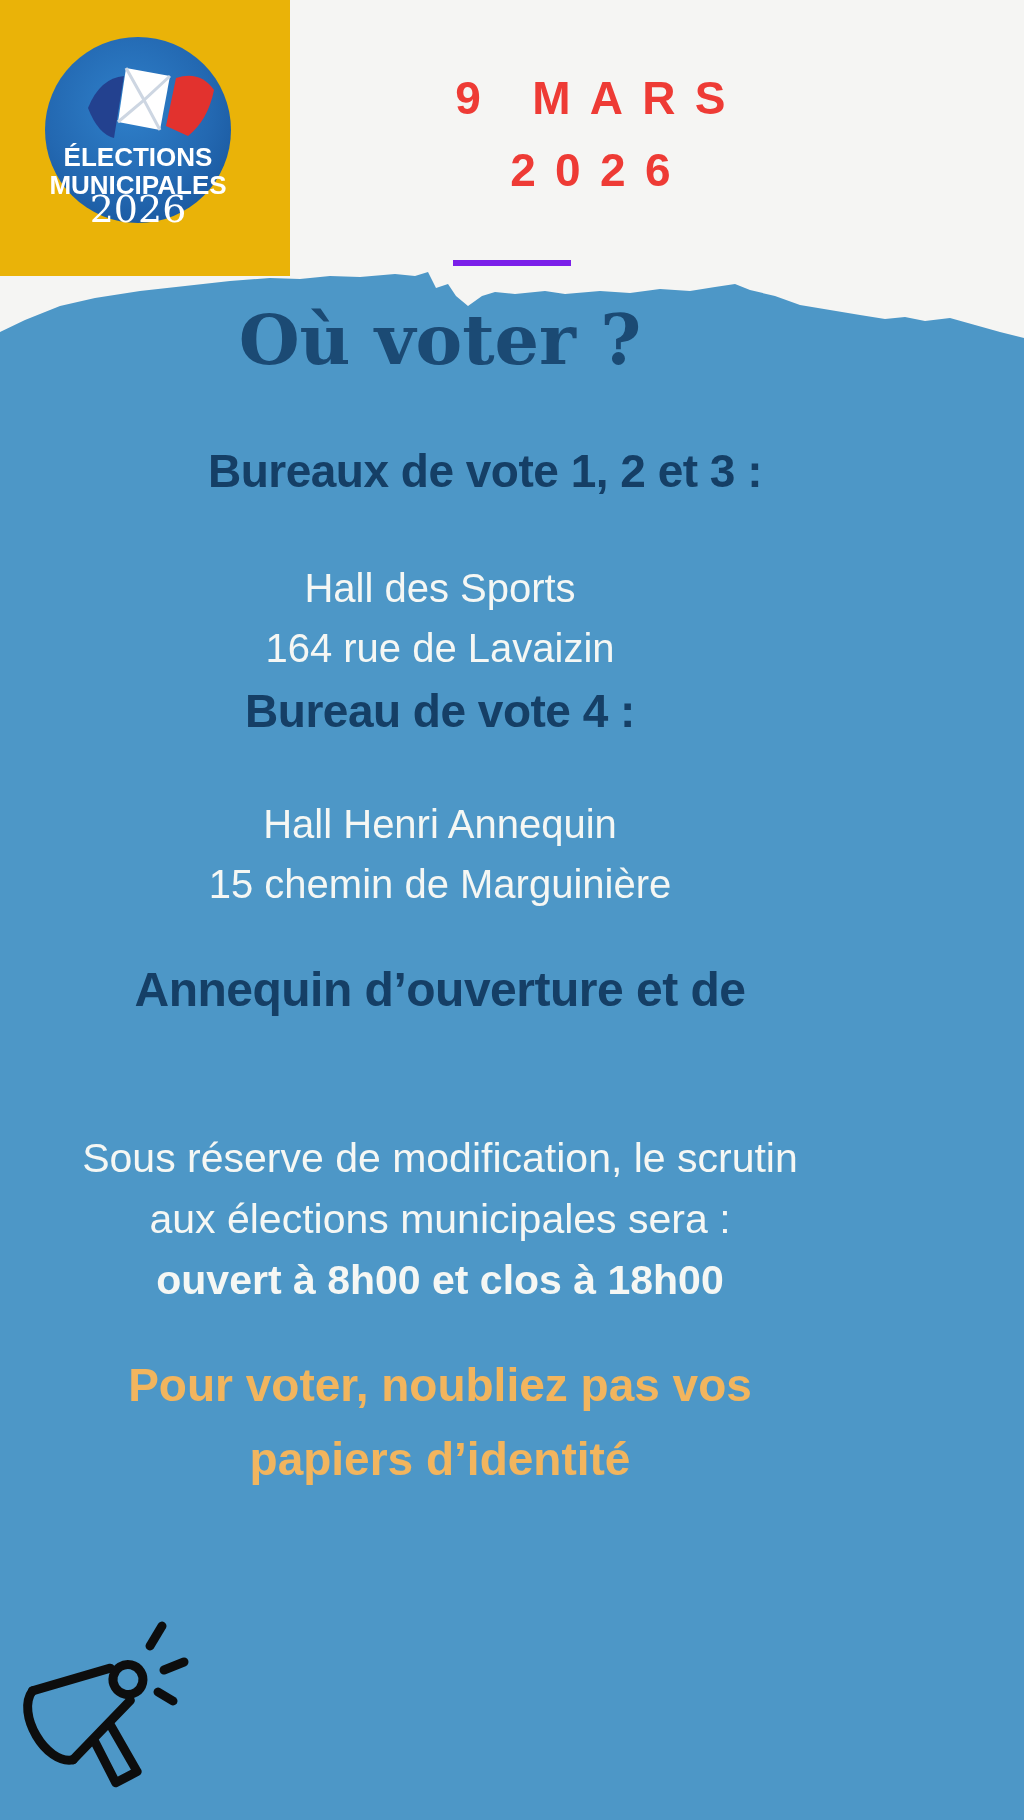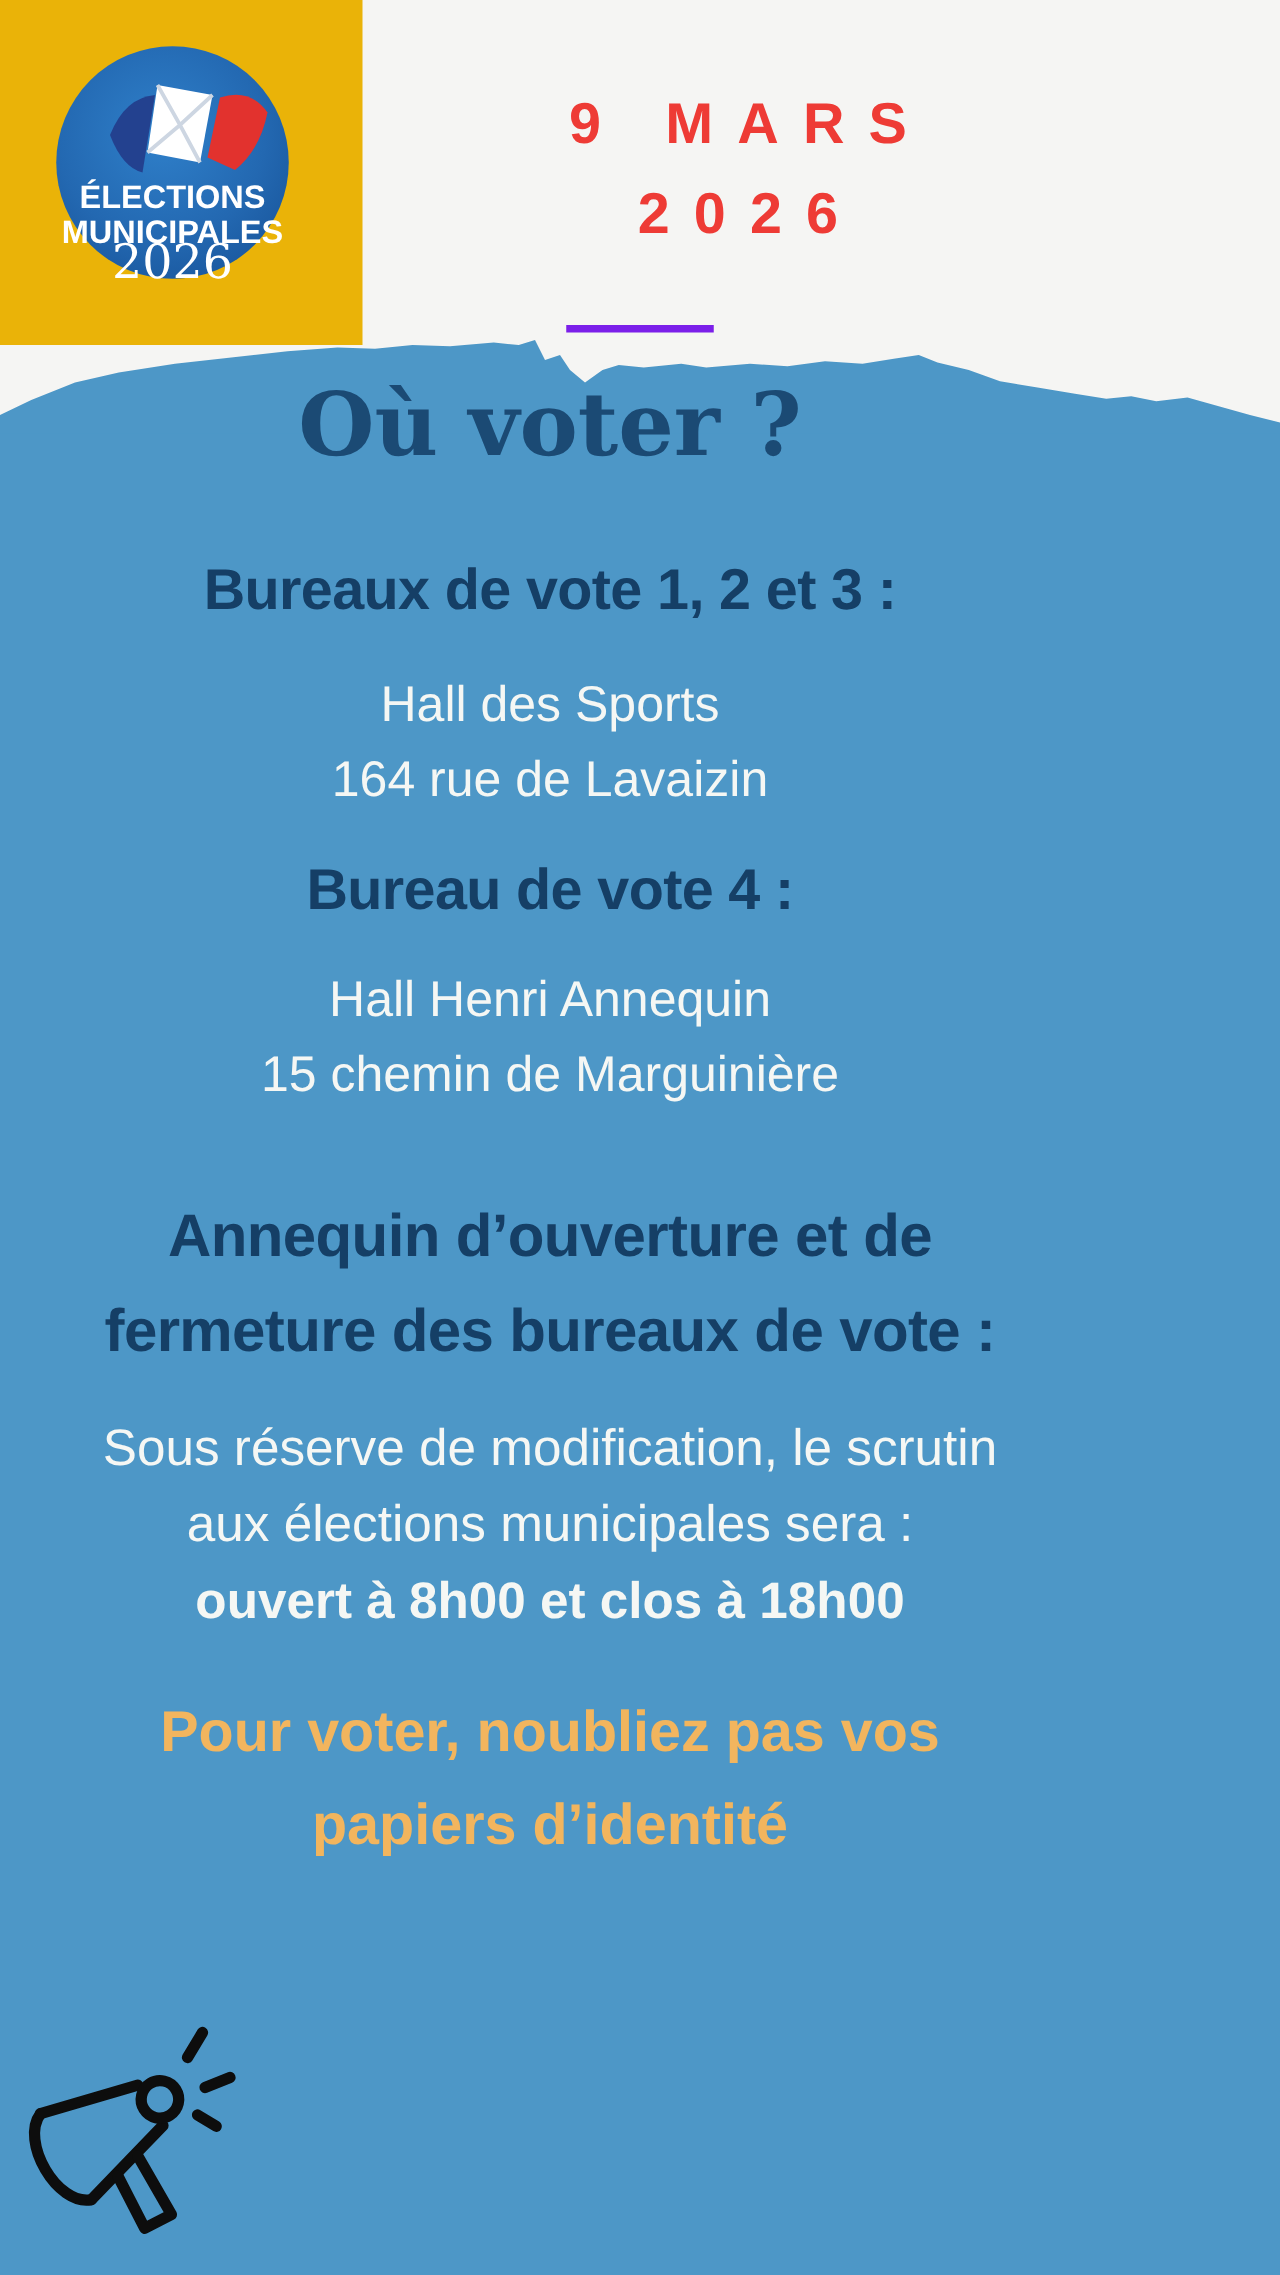--- a/index.html
+++ b/index.html
@@ -40,25 +40,26 @@
     top:298px;
     font-family:"DejaVu Serif",serif;
     font-weight:700;font-size:70px;
     color:var(--navy-title,#1b4a74);
   }
   .sec-heading{
     font-size:46px;font-weight:700;
     color:var(--navy,#153f66);
     letter-spacing:-0.5px;
   }
-  .h-bureaux{top:444px;}
+  .h-bureaux{top:444px;padding-left:45px;}
   .h-bureau4{top:684px;}
   .addr{
     font-size:40px;line-height:60px;
     color:var(--white-text,#f5f7f4);
+    margin-top:24px;
   }
   .a1{top:534px;}
   .a2{top:770px;}
   .hours-heading{
     top:952px;
     font-size:48px;font-weight:700;line-height:76px;
     color:var(--navy,#153f66);
     letter-spacing:-0.5px;
   }
   .hours-text{
@@ -126,21 +127,20 @@
   </div>
 
   <div class="col sec-heading h-bureau4">Bureau de vote 4 :</div>
   <div class="col addr a2">
     <div>Hall Henri Annequin</div>
     <div>15 chemin de Marguinière</div>
   </div>
 
   <div class="col hours-heading">
     <div>Annequin d’ouverture et de</div>
-    <div>fermeture des bureaux de vote :</div>
   </div>
 
   <div class="col hours-text">
     <div>Sous réserve de modification, le scrutin</div>
     <div>aux élections municipales sera :</div>
     <div class="bold">ouvert à 8h00 et clos à 18h00</div>
   </div>
 
   <div class="col reminder">
     <div>Pour voter, noubliez pas vos</div>

